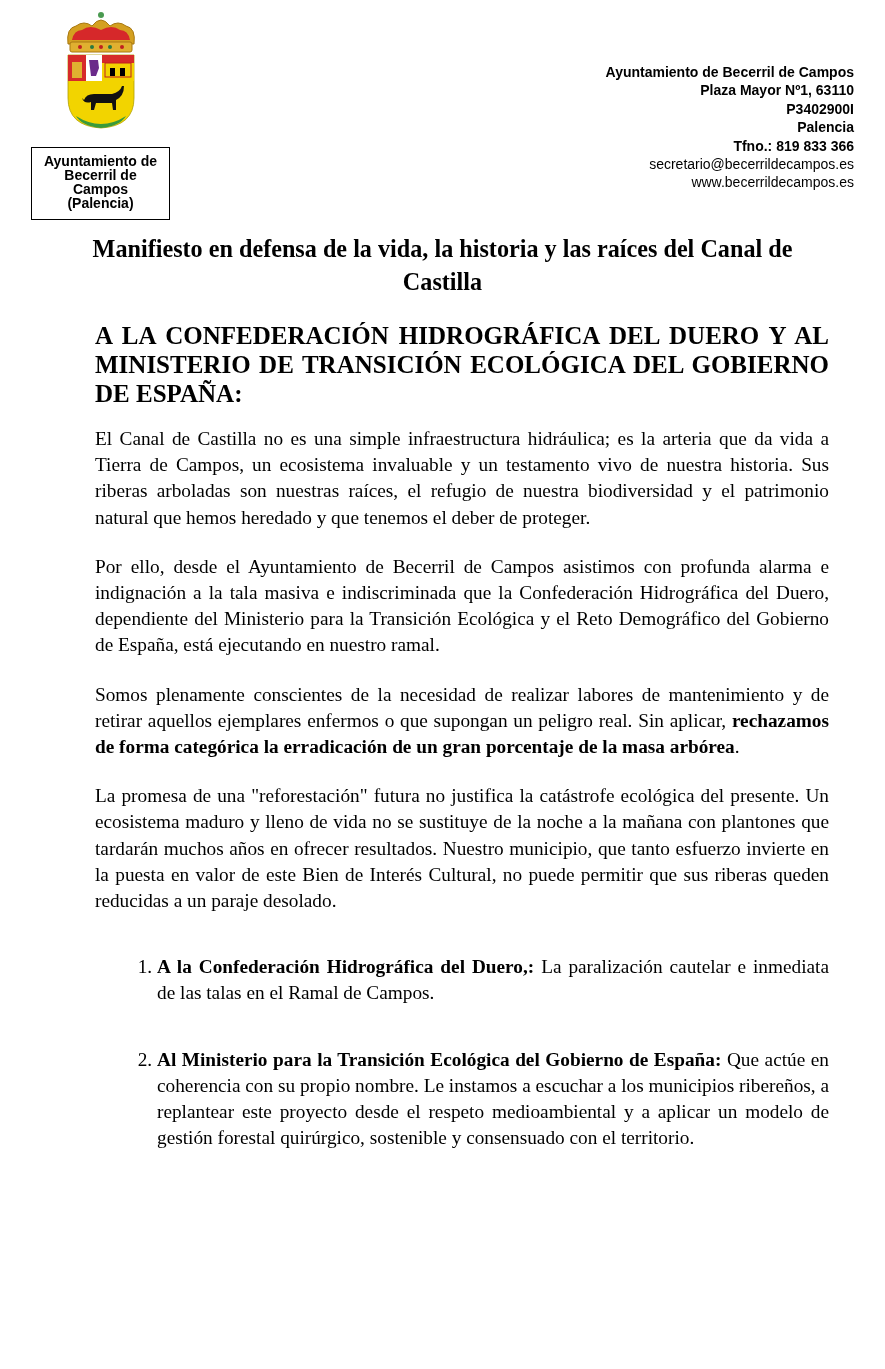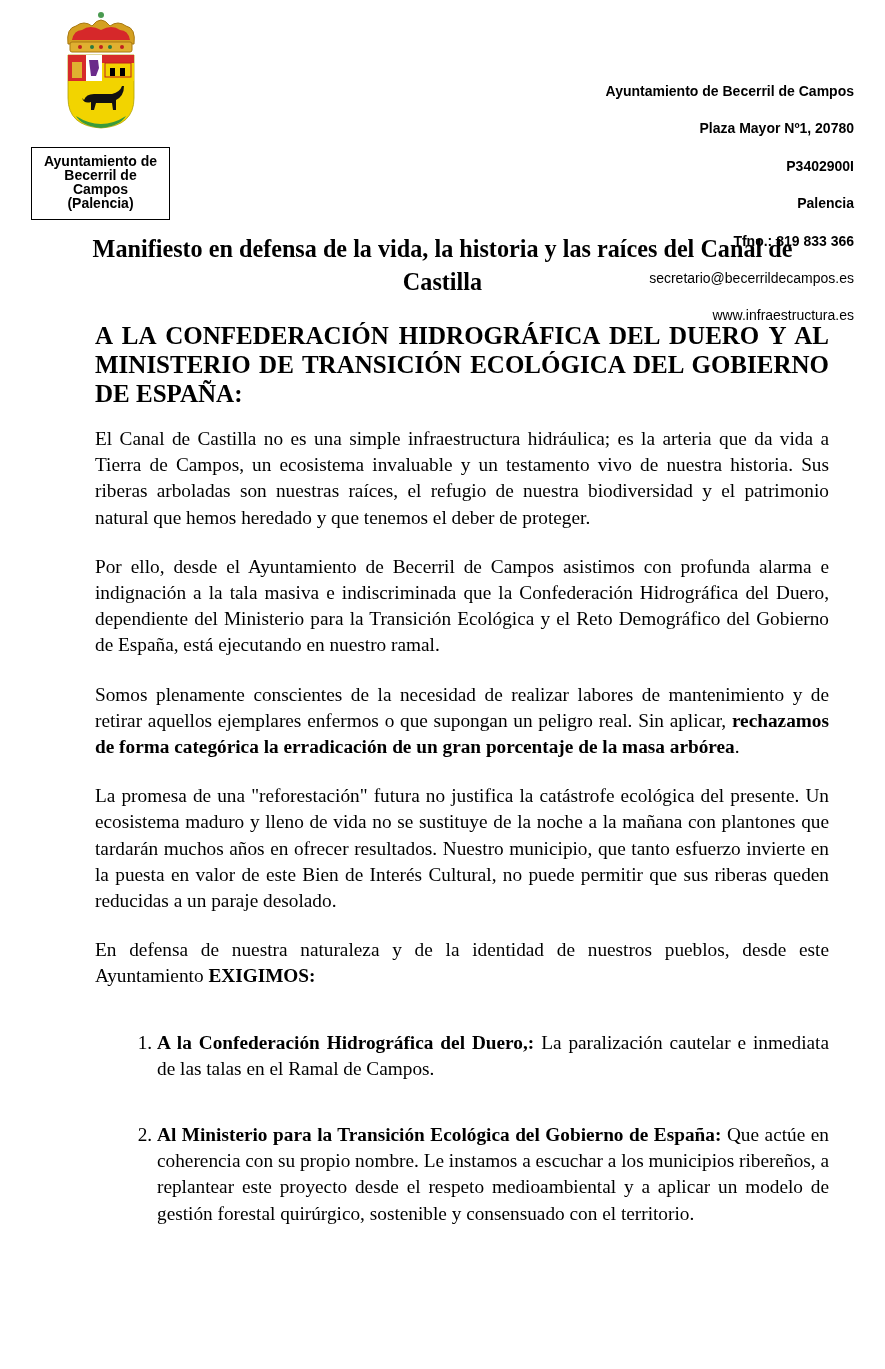--- a/index.html
+++ b/index.html
@@ -10,21 +10,21 @@
     border: 1.5px solid #000; box-sizing: border-box;
     font-family: "Liberation Sans", sans-serif; font-weight: bold; font-size: 14px;
     line-height: 14px; text-align: center; padding-top: 6px;
   }
   .entity-box span { display: block; }
   .contact {
     position: absolute; right: 31px; top: 63px; text-align: right;
     font-family: "Liberation Sans", sans-serif; font-size: 14px; line-height: 18.4px;
   }
   .contact .b { font-weight: bold; }
-  .contact div { white-space: nowrap; margin-top: 19px; }
+  .contact div { white-space: nowrap; }
   .title {
     position: absolute; left: 60px; width: 765px; top: 232px;
     font-family: "Liberation Serif", serif; font-weight: bold; font-size: 26px;
     line-height: 33px; text-align: center; transform: scaleX(0.93); transform-origin: center top;
   }
   .addressee {
     position: absolute; left: 95px; width: 734px; top: 321px;
     font-family: Liberation Serif, serif; font-weight: bold; font-size: 25px;
     line-height: 29px; text-align: justify; text-align-last: left;
   }
@@ -70,35 +70,34 @@
 
 <div class="entity-box">
   <span>Ayuntamiento de</span>
   <span>Becerril de</span>
   <span>Campos</span>
   <span>(Palencia)</span>
 </div>
 
 <div class="contact">
   <div class="b">Ayuntamiento de Becerril de Campos</div>
-  <div class="b">Plaza Mayor Nº1, 20780</div>
+  <div class="b">Plaza Mayor Nº1, 63110</div>
   <div class="b">P3402900I</div>
   <div class="b">Palencia</div>
   <div class="b">Tfno.: 819 833 366</div>
   <div>secretario@becerrildecampos.es</div>
-  <div>www.infraestructura.es</div>
+  <div>www.becerrildecampos.es</div>
 </div>
 
 <div class="title">Manifiesto en defensa de la vida, la historia y las raíces del Canal de Castilla</div>
 
 <div class="addressee">A LA CONFEDERACIÓN HIDROGRÁFICA DEL DUERO Y AL MINISTERIO DE TRANSICIÓN ECOLÓGICA DEL GOBIERNO DE ESPAÑA:</div>
 
 <div class="body">
   <p>El Canal de Castilla no es una simple infraestructura hidráulica; es la arteria que da vida a Tierra de Campos, un ecosistema invaluable y un testamento vivo de nuestra historia. Sus riberas arboladas son nuestras raíces, el refugio de nuestra biodiversidad y el patrimonio natural que hemos heredado y que tenemos el deber de proteger.</p>
   <p>Por ello, desde el Ayuntamiento de Becerril de Campos asistimos con profunda alarma e indignación a la tala masiva e indiscriminada que la Confederación Hidrográfica del Duero, dependiente del Ministerio para la Transición Ecológica y el Reto Demográfico del Gobierno de España, está ejecutando en nuestro ramal.</p>
   <p><span>Somos plenamente conscientes de la necesidad de realizar labores de mantenimiento y de retirar aquellos ejemplares enfermos o que supongan un peligro real. Sin aplicar, </span><b>rechazamos de forma categórica la erradicación de un gran porcentaje de la masa arbórea</b><span>.</span></p>
   <p>La promesa de una "reforestación" futura no justifica la catástrofe ecológica del presente. Un ecosistema maduro y lleno de vida no se sustituye de la noche a la mañana con plantones que tardarán muchos años en ofrecer resultados. Nuestro municipio, que tanto esfuerzo invierte en la puesta en valor de este Bien de Interés Cultural, no puede permitir que sus riberas queden reducidas a un paraje desolado.</p>
-  <p><span>En defensa de nuestra naturaleza y de la identidad de nuestros pueblos, desde este Ayuntamiento </span><b>EXIGIMOS:</b></p>
   <ol>
     <li><b>A la Confederación Hidrográfica del Duero,:</b><span> La paralización cautelar e inmediata de las talas en el Ramal de Campos.</span></li>
     <li><b>Al Ministerio para la Transición Ecológica del Gobierno de España:</b><span> Que actúe en coherencia con su propio nombre. Le instamos a escuchar a los municipios ribereños, a replantear este proyecto desde el respeto medioambiental y a aplicar un modelo de gestión forestal quirúrgico, sostenible y consensuado con el territorio.</span></li>
   </ol>
 </div>
 
 </body></html>

